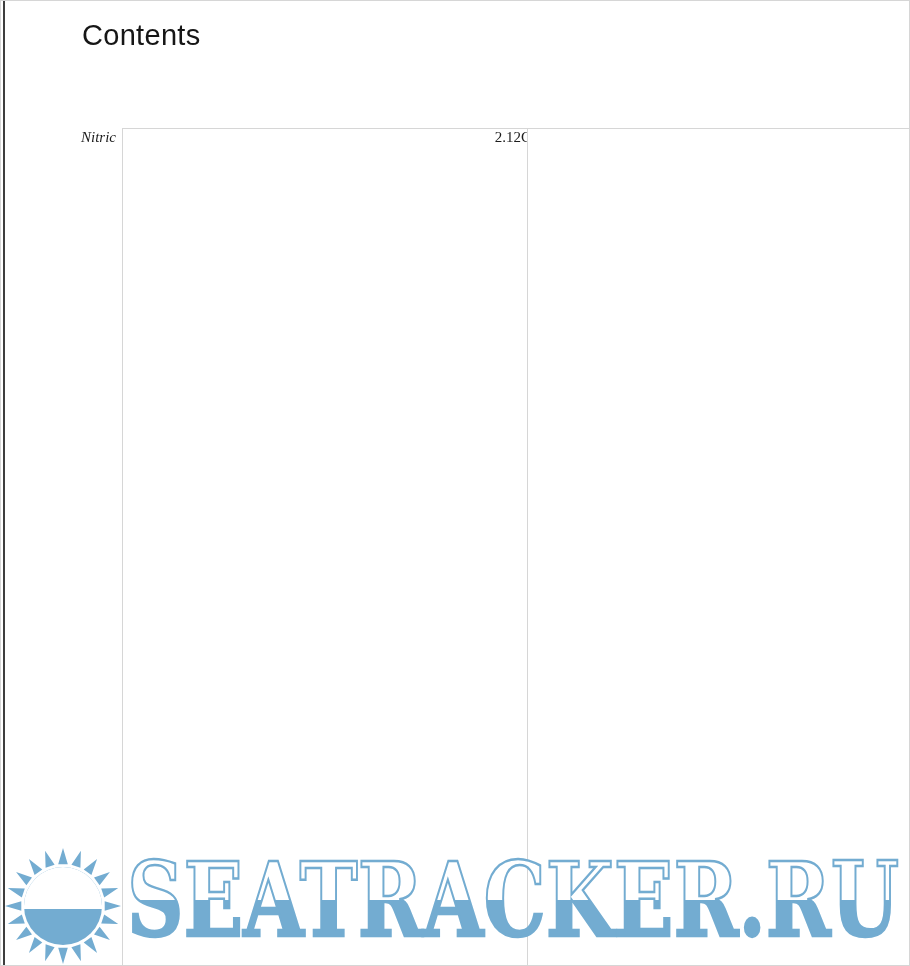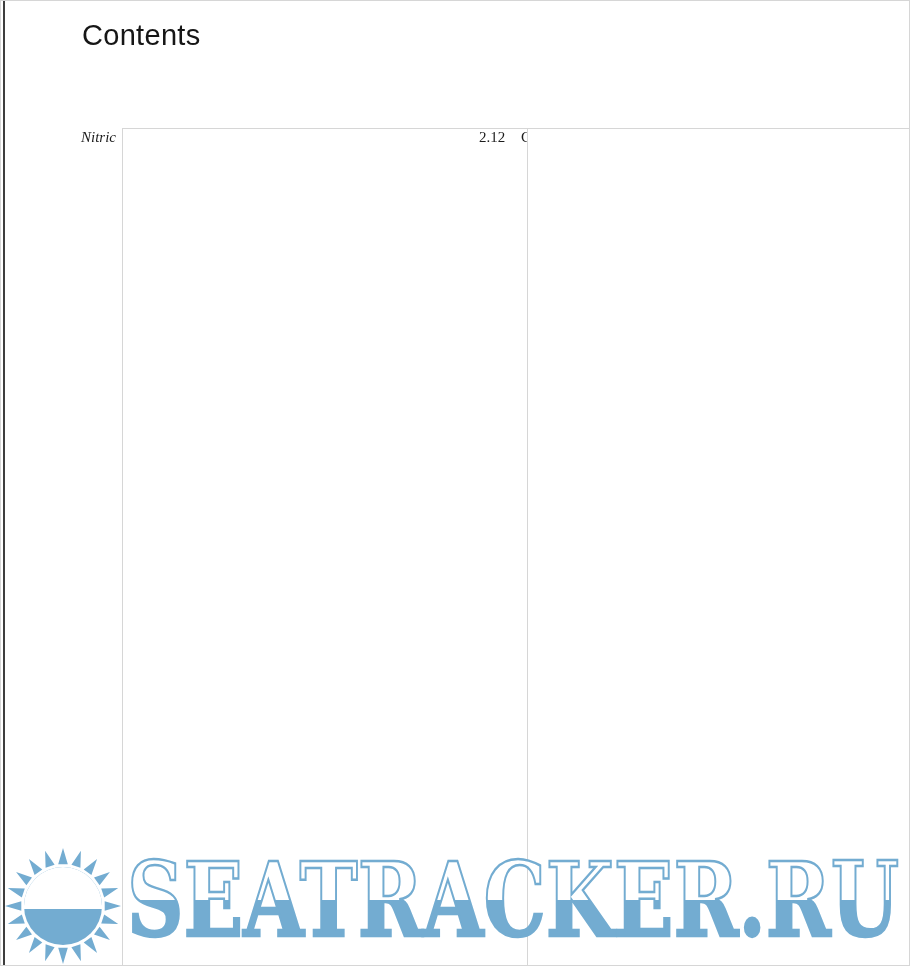--- a/index.html
+++ b/index.html
@@ -15,21 +15,21 @@
   .edge-line{position:absolute;left:2px;top:0;bottom:0;width:2px;background:#3e3e3e;}
   .doc-title{
     position:absolute;left:81px;top:18px;margin:0;
     font-family:"Liberation Sans","DejaVu Sans",sans-serif;
     font-weight:400;font-size:29px;letter-spacing:0.3px;color:#161616;
   }
   .col{position:absolute;top:127px;width:378px;font-size:15px;line-height:19.7px;}
   .col-left{left:80px;}
   .col-right{left:478px;}
   .row{display:flex;align-items:flex-start;}
-  .row .num{flex:0 0 42px;}
+  .row .num{flex:0 0 42px;text-align:right;}
   .num:empty{display:none;}
   .row .titlebox{flex:1 1 auto;min-width:0;}
   .title-line{display:block;white-space:nowrap;}
   .row .page{flex:0 0 auto;margin-left:6px;min-width:24px;text-align:right;align-self:flex-end;}
   .row.preface .label{font-style:italic;}
   .watermark{position:absolute;left:0;top:840px;width:910px;height:126px;pointer-events:none;}
   .sun{position:absolute;left:2px;top:5px;}
   .wm-text{position:absolute;left:122px;top:3px;}
   .wm-text text{font-family:"DejaVu Serif","Liberation Serif",serif;}
 </style>

